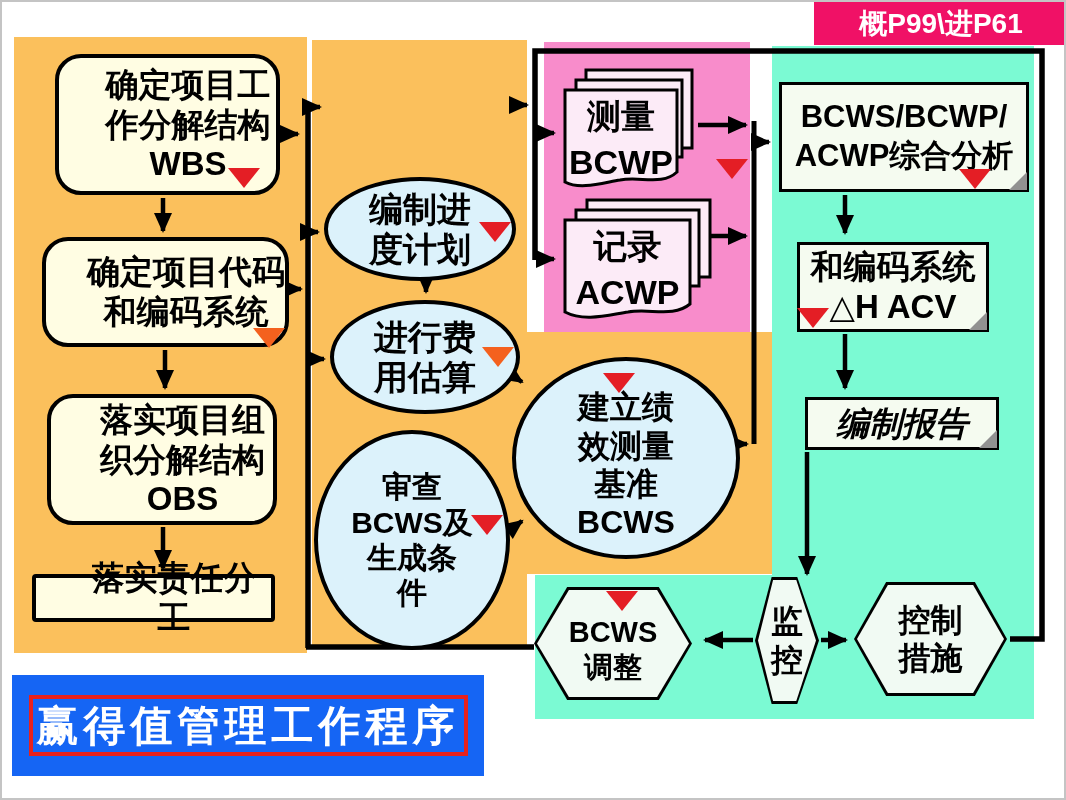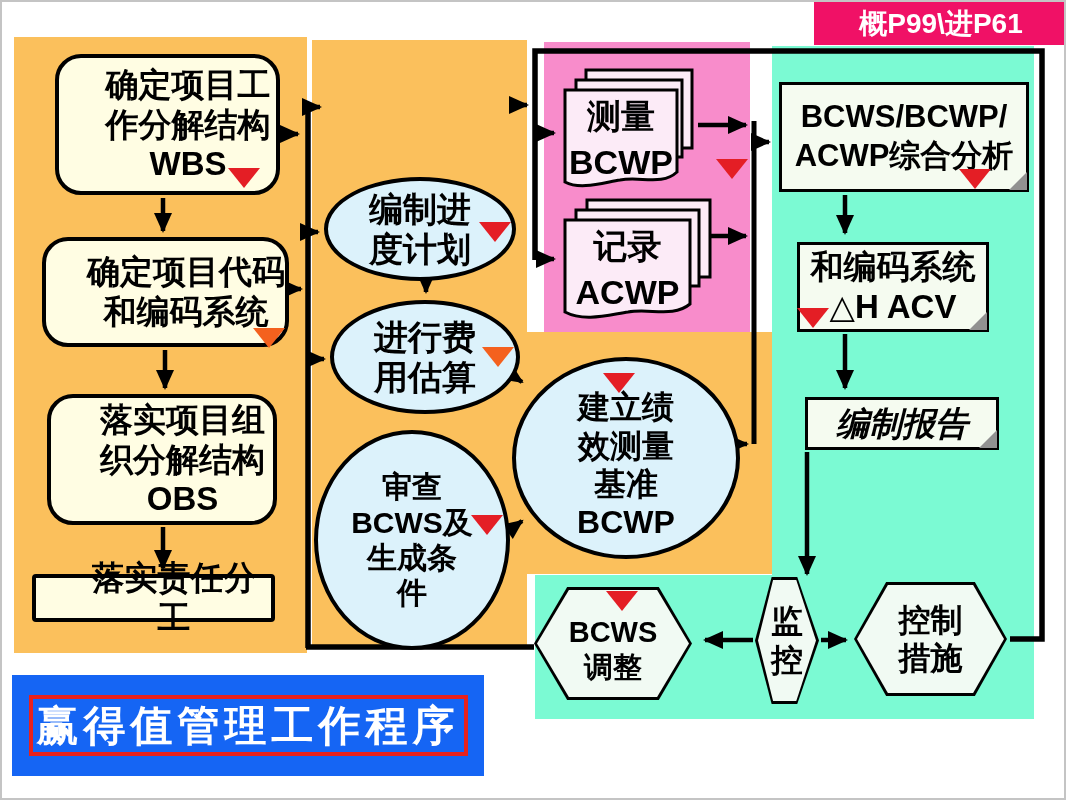--- a/index.html
+++ b/index.html
@@ -114,21 +114,21 @@
 度计划</div>
   <div class="node ellipse fs34" style="left:328px;top:298px;width:190px;height:114px;">进行费
 用估算</div>
   <div class="node ellipse fs30" style="left:312px;top:428px;width:196px;height:220px;">审查
 BCWS及
 生成条
 件</div>
   <div class="node ellipse fs32" style="left:510px;top:355px;width:228px;height:202px;padding-top:14px;">建立绩
 效测量
 基准
-BCWP</div>
+BCWS</div>
 
   <svg class="arrows" style="left:558px;top:62px;" width="140" height="125">
     <g stroke="#000" stroke-width="3" fill="var(--doc_pink)">
       <rect x="26" y="6" width="106" height="78"></rect>
       <rect x="16" y="16" width="106" height="77"></rect>
       <path d="M5,26 L117,26 L117,108 C102,122 80,112 60,116 C42,119 20,126 5,118 Z"></path>
     </g>
   </svg>
   <div class="doc-text fs34" style="left:563px;top:92px;width:112px;line-height:1.35;">测量
 BCWP</div>

